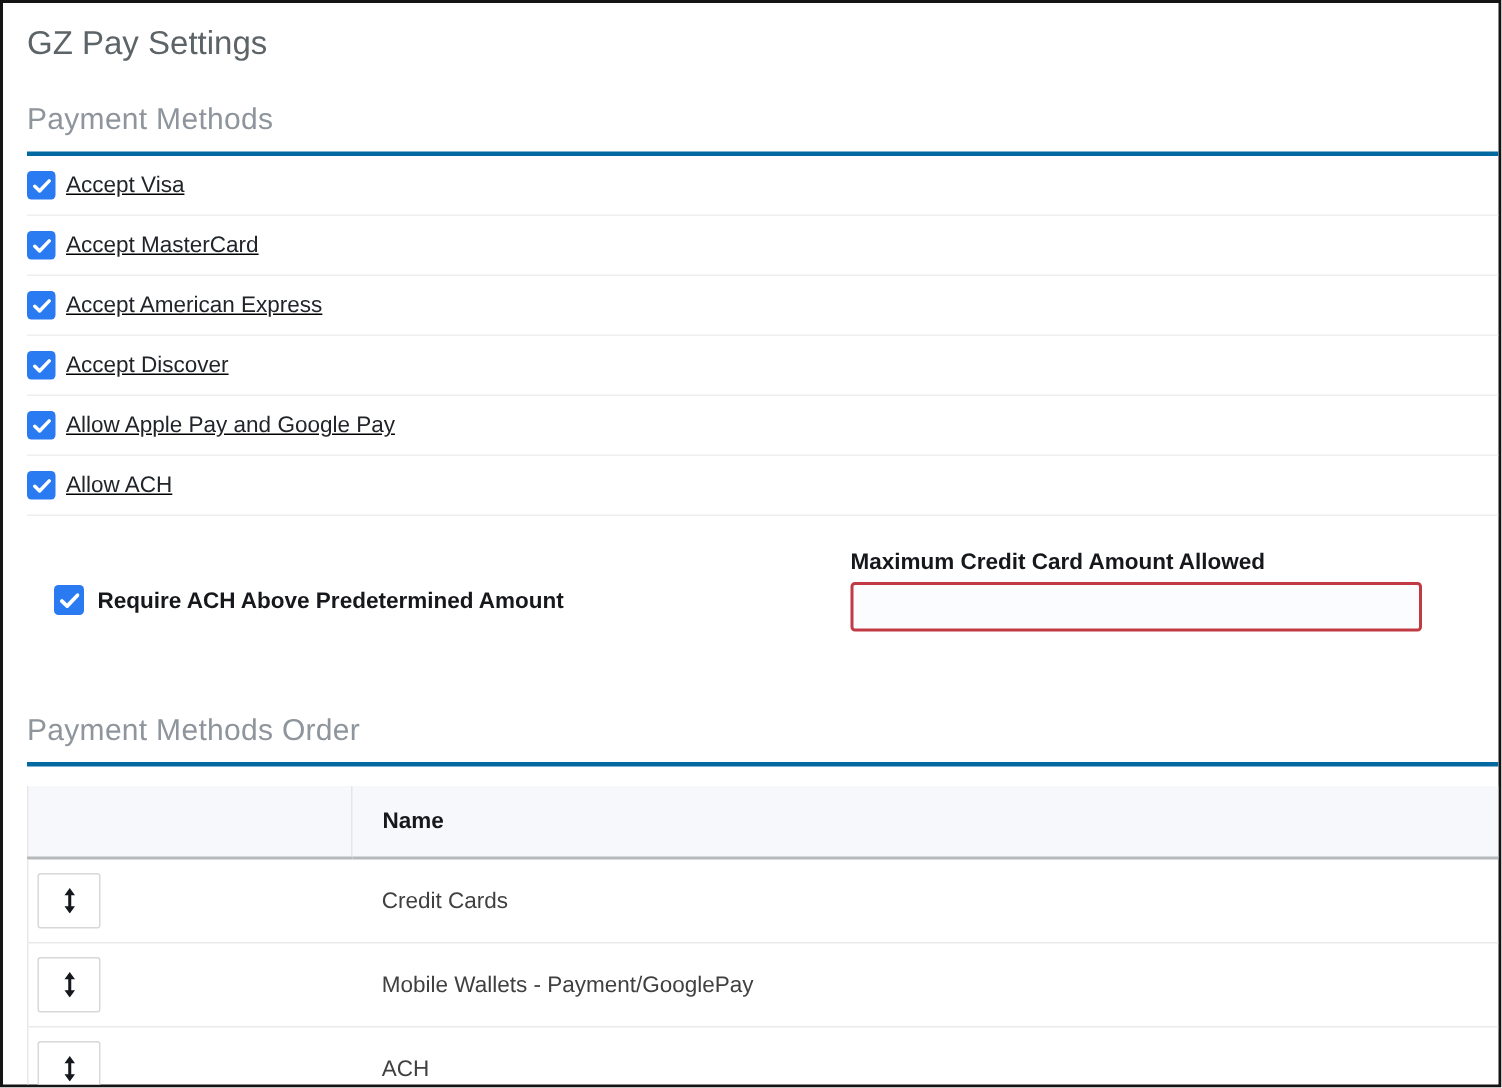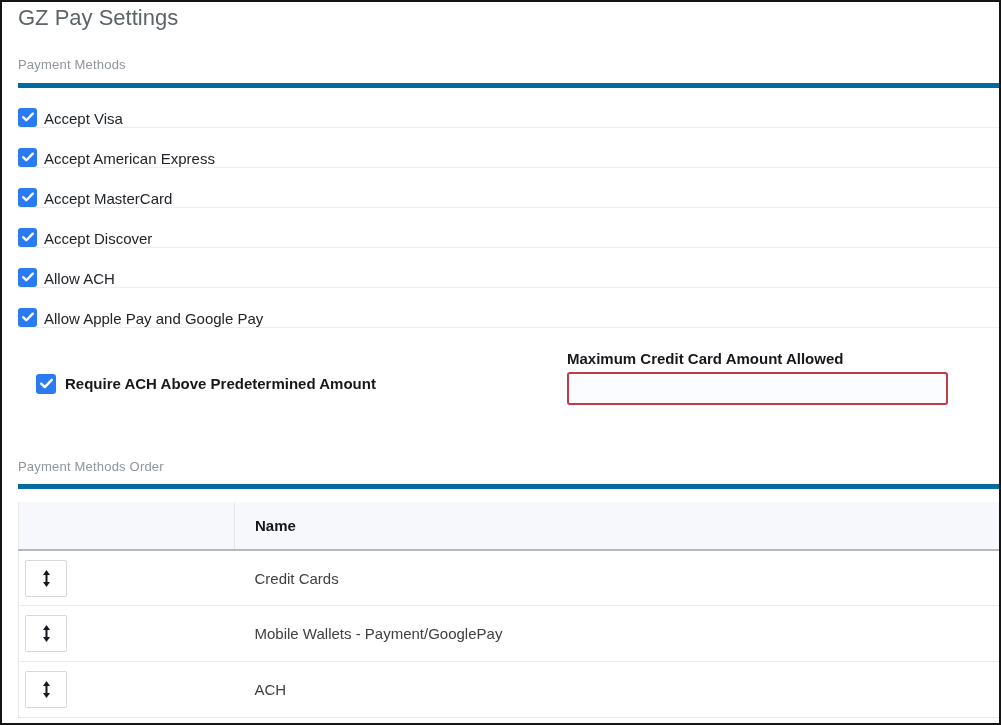--- a/index.html
+++ b/index.html
@@ -12,40 +12,41 @@
     border: 2px solid #141414;
     background: #fff;
     overflow: hidden;
   }
   .content { margin-left: 16px; }
 
   .page-title {
     font-size: 22px;
     font-weight: 400;
     color: #5d6468;
-    margin-top: 3px;
+    margin-top: 14px;
     line-height: 1.15;
   }
 
   .section-heading {
-    font-size: 13px;
+    font-size: 20px;
     font-weight: 400;
     color: #8f959c;
     letter-spacing: .2px;
     margin-top: 28px;
     padding-bottom: 10px;
-    border-bottom: 5px solid #0369a1;
+    border-bottom: 3px solid #0369a1;
     line-height: 1.1;
   }
 
   .check-row {
     height: 40px;
     display: flex;
-    align-items: flex-end;
+    align-items: center;
     border-bottom: 1px solid #efefef;
+    text-decoration: underline;
   }
 
   .checkbox {
     flex: 0 0 auto;
     width: 19px; height: 19px;
     border-radius: 3px;
     background: #2a7af2;
     display: inline-flex;
     align-items: center;
     justify-content: center;
@@ -153,57 +154,57 @@
       </span>
       <span class="check-label">Accept Visa</span>
     </div>
 
     <div class="check-row">
       <span class="checkbox">
         <svg width="12" height="10" viewBox="0 0 12 10">
             <path d="M1.2 5.2 L4.4 8.3 L10.8 1.6" stroke="#fff" stroke-width="2.3" fill="none" stroke-linecap="round" stroke-linejoin="round"></path>
           </svg>
       </span>
+      <span class="check-label">Accept MasterCard</span>
+    </div>
+
+    <div class="check-row">
+      <span class="checkbox">
+        <svg width="12" height="10" viewBox="0 0 12 10">
+            <path d="M1.2 5.2 L4.4 8.3 L10.8 1.6" stroke="#fff" stroke-width="2.3" fill="none" stroke-linecap="round" stroke-linejoin="round"></path>
+          </svg>
+      </span>
       <span class="check-label">Accept American Express</span>
     </div>
 
     <div class="check-row">
       <span class="checkbox">
         <svg width="12" height="10" viewBox="0 0 12 10">
             <path d="M1.2 5.2 L4.4 8.3 L10.8 1.6" stroke="#fff" stroke-width="2.3" fill="none" stroke-linecap="round" stroke-linejoin="round"></path>
           </svg>
       </span>
-      <span class="check-label">Accept MasterCard</span>
-    </div>
-
-    <div class="check-row">
-      <span class="checkbox">
-        <svg width="12" height="10" viewBox="0 0 12 10">
-            <path d="M1.2 5.2 L4.4 8.3 L10.8 1.6" stroke="#fff" stroke-width="2.3" fill="none" stroke-linecap="round" stroke-linejoin="round"></path>
-          </svg>
-      </span>
       <span class="check-label">Accept Discover</span>
     </div>
 
     <div class="check-row">
       <span class="checkbox">
         <svg width="12" height="10" viewBox="0 0 12 10">
             <path d="M1.2 5.2 L4.4 8.3 L10.8 1.6" stroke="#fff" stroke-width="2.3" fill="none" stroke-linecap="round" stroke-linejoin="round"></path>
           </svg>
       </span>
+      <span class="check-label">Allow Apple Pay and Google Pay</span>
+    </div>
+
+    <div class="check-row">
+      <span class="checkbox">
+        <svg width="12" height="10" viewBox="0 0 12 10">
+            <path d="M1.2 5.2 L4.4 8.3 L10.8 1.6" stroke="#fff" stroke-width="2.3" fill="none" stroke-linecap="round" stroke-linejoin="round"></path>
+          </svg>
+      </span>
       <span class="check-label">Allow ACH</span>
-    </div>
-
-    <div class="check-row">
-      <span class="checkbox">
-        <svg width="12" height="10" viewBox="0 0 12 10">
-            <path d="M1.2 5.2 L4.4 8.3 L10.8 1.6" stroke="#fff" stroke-width="2.3" fill="none" stroke-linecap="round" stroke-linejoin="round"></path>
-          </svg>
-      </span>
-      <span class="check-label">Allow Apple Pay and Google Pay</span>
     </div>
 
     <div class="ach-block">
       <div class="ach-check-row">
         <span class="checkbox">
           <svg width="13" height="11" viewBox="0 0 12 10">
               <path d="M1.2 5.2 L4.4 8.3 L10.8 1.6" stroke="#fff" stroke-width="2.3" fill="none" stroke-linecap="round" stroke-linejoin="round"></path>
             </svg>
         </span>
         <span class="check-label">Require ACH Above Predetermined Amount</span>

